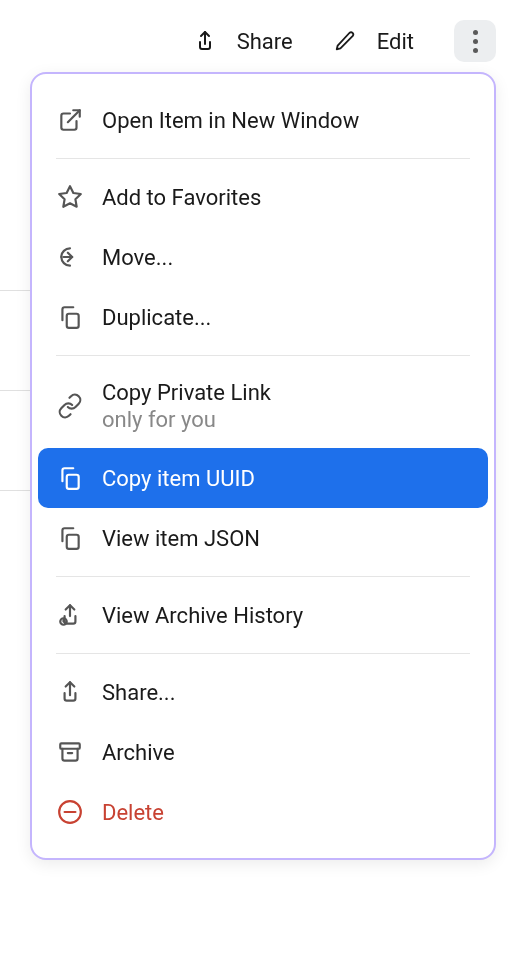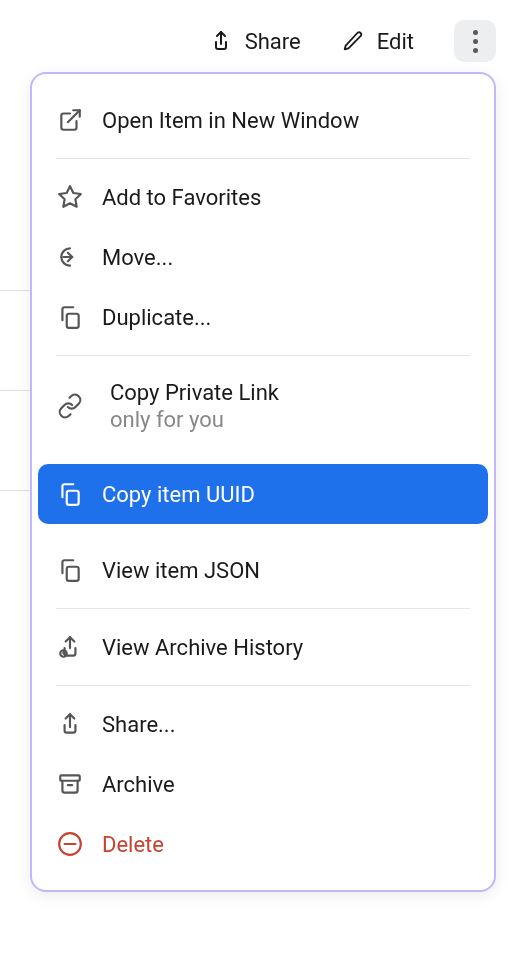--- a/index.html
+++ b/index.html
@@ -17,21 +17,21 @@
     .toolbar {
       display: flex;
       justify-content: flex-end;
       align-items: center;
       gap: 40px;
       padding: 20px 20px 10px 20px;
     }
     .toolbar-item {
       display: flex;
       align-items: center;
-      gap: 12px;
+      gap: 20px;
       cursor: pointer;
       font-size: 22px;
       color: #1a1a1a;
     }
     .toolbar-icon {
       width: 24px;
       height: 24px;
       display: flex;
       align-items: center;
       justify-content: center;
@@ -73,21 +73,21 @@
       align-items: center;
       gap: 18px;
       padding: 16px 24px;
       cursor: pointer;
       font-size: 22px;
       color: #1a1a1a;
     }
     .menu-item.selected {
       background: #1e70eb;
       color: #ffffff;
-      margin: 16px 6px;
+      margin: 0 6px;
       border-radius: 10px;
       padding: 16px 18px;
     }
     .menu-item.selected .menu-icon svg {
       stroke: #ffffff;
     }
     .menu-item.danger {
       color: #c84232;
     }
     .menu-item.danger .menu-icon svg {
@@ -101,21 +101,20 @@
       justify-content: center;
       flex-shrink: 0;
     }
     .menu-icon svg {
       stroke: #555555;
     }
     .menu-text {
       display: flex;
       flex-direction: column;
       gap: 2px;
-      margin-left: 8px;
     }
     .menu-subtext {
       font-size: 22px;
       color: #888888;
     }
     .divider {
       height: 1px;
       background: #e5e5e5;
       margin: 8px 24px;
     }

